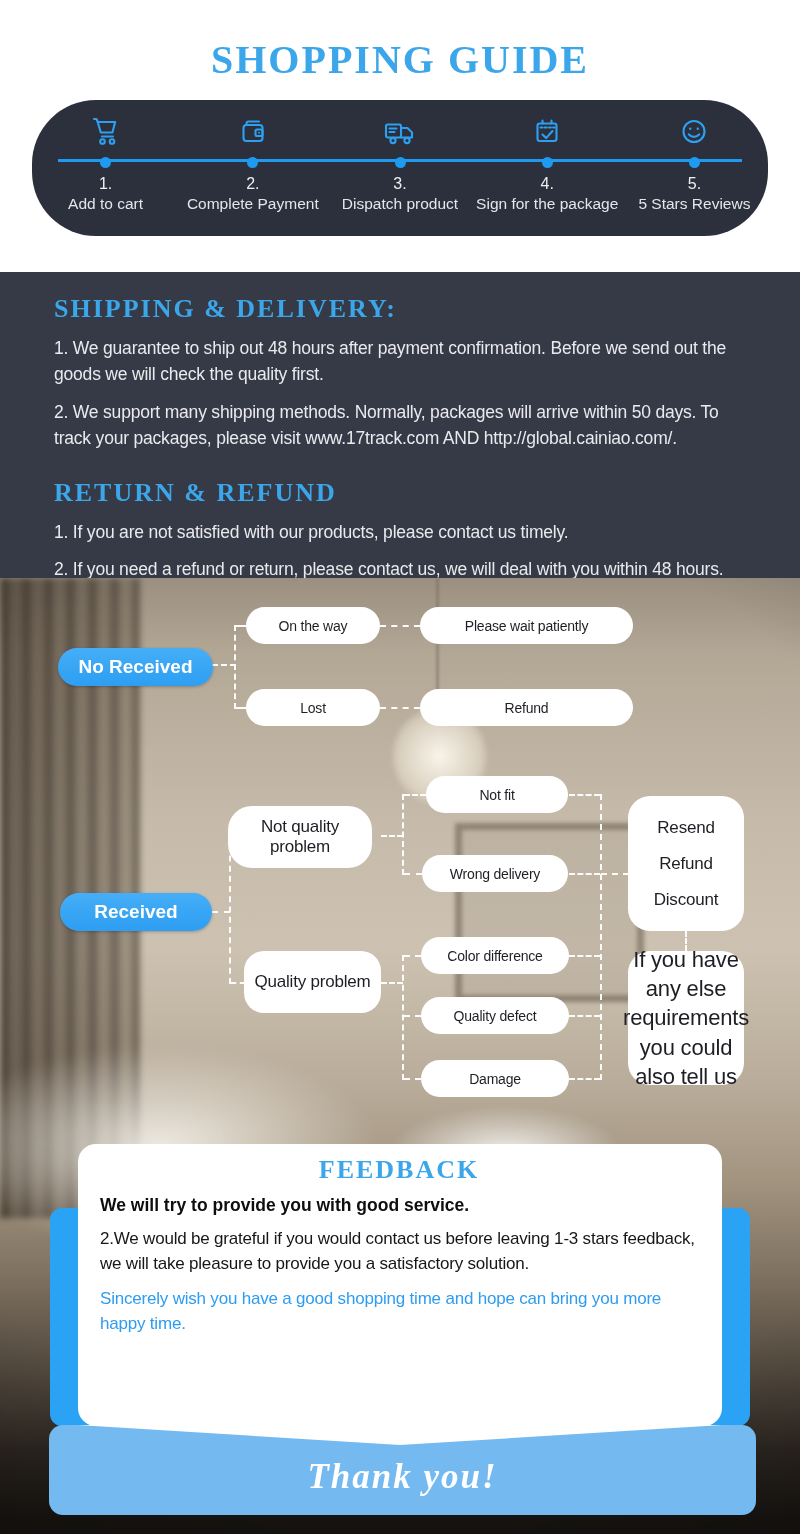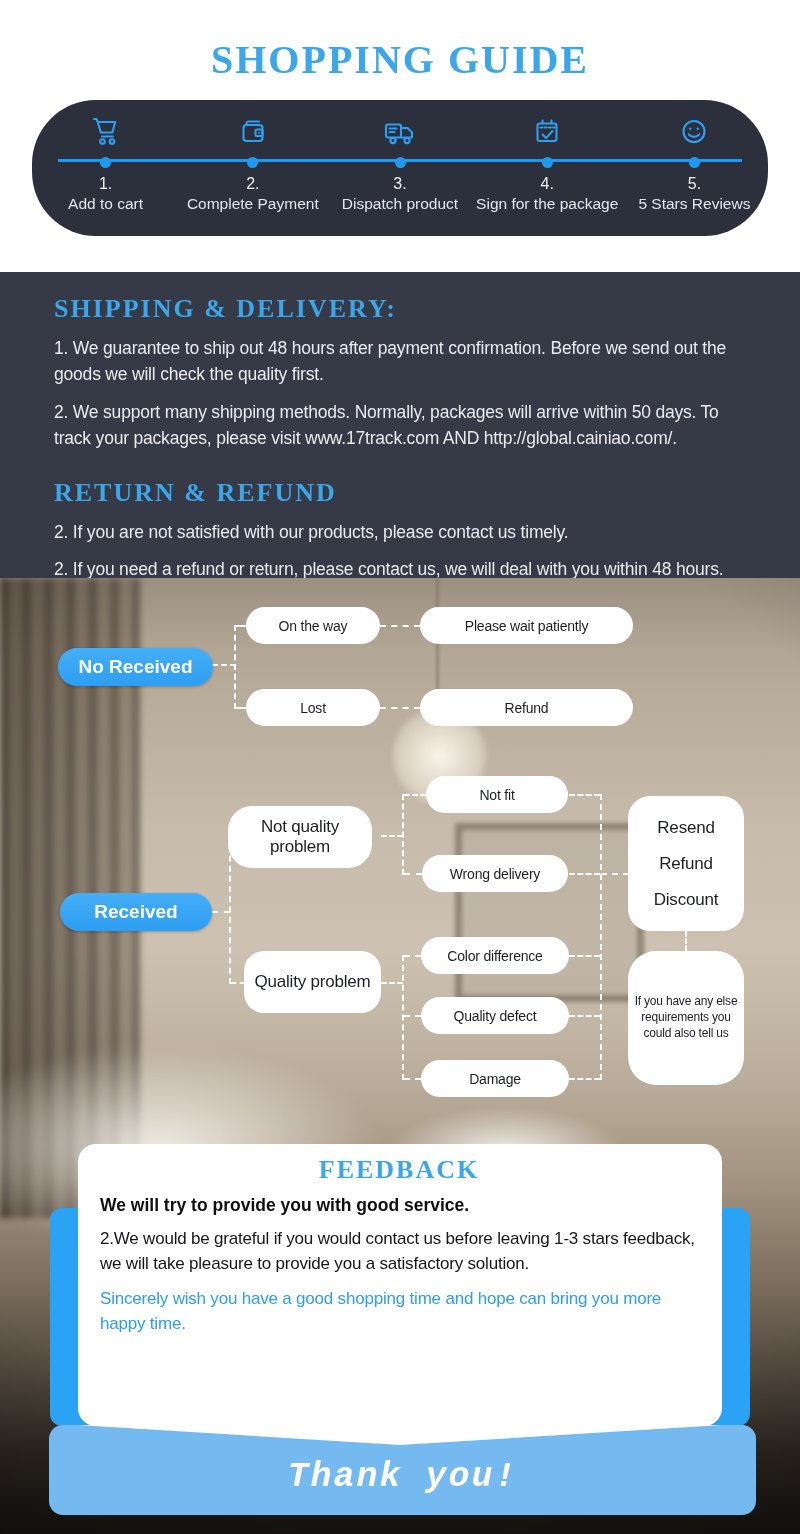--- a/index.html
+++ b/index.html
@@ -55,36 +55,36 @@
     justify-content:center;color:#1D1F24;font-size:14px;text-align:right;z-index:5;letter-spacing:-0.2px;}
   .bignode{position:absolute;background:#fff;border-radius:22px;display:flex;flex-direction:column;
     align-items:center;justify-content:center;color:#1D1F24;font-size:17px;text-align:center;z-index:5;
     box-sizing:border-box;padding:10px 6px;letter-spacing:-0.2px;}
   .pill-blue{position:absolute;border-radius:20px;display:flex;align-items:center;justify-content:center;
     color:#fff;font-weight:700;font-size:19px;z-index:5;
     background:linear-gradient(180deg,#45AEF7,#2D9EF2);box-shadow:0 1px 3px rgba(0,0,0,.25);}
   .dash-h{position:absolute;border-top:2px dashed rgba(255,255,255,.95);z-index:4;}
   .dash-v{position:absolute;border-left:2px dashed rgba(255,255,255,.95);z-index:4;}
   .resend-line{margin:8px 0;}
-  .other-box{font-size:12px;line-height:1.32;border-radius:28px;}
+  .other-box{font-size:22px;line-height:1.32;}
 
   
   .panel-blue{position:absolute;left:50px;top:630px;width:700px;height:218px;background:#2BA3F5;
     border-radius:12px;z-index:6;}
   .fb-card{position:absolute;left:78px;top:566px;width:644px;height:282px;background:#fff;
     border-radius:18px;z-index:8;box-sizing:border-box;padding:9px 24px 0 22px;}
   .fb-card h3{text-align:center;font-size:26px;margin:2px 0 10px 0;letter-spacing:2px;}
   .fb-intro{font-weight:700;color:#0E0E10;font-size:17.5px;margin:6px 0;}
   .fb-card p{color:#17171A;font-size:17px;line-height:1.45;margin:11px 0;letter-spacing:-0.2px;}
   .fb-closing{color:#2E9CF0 !important;}
   .card-v{position:absolute;left:78px;top:847px;width:644px;height:20px;background:#fff;z-index:9;
     -webkit-clip-path:polygon(0 0,100% 0,50% 100%);clip-path:polygon(0 0,100% 0,50% 100%);}
   .thanks-banner{position:absolute;left:49px;top:847px;width:707px;height:90px;background:#74B9F0;
     border-radius:14px;z-index:7;display:flex;align-items:center;justify-content:center;}
-  .thanks-text{font-family:Liberation Mono, monospace;font-style:italic;font-weight:700;font-size:35px;
+  .thanks-text{font-family:Liberation Serif, serif;font-style:italic;font-weight:700;font-size:35px;
     color:#fff;letter-spacing:2px;padding-top:14px;}
 </style>
 </head>
 <body>
 
 <div id="stage">
 
   <div class="main-title stencil">SHOPPING GUIDE</div>
 
   <div class="banner">
@@ -159,21 +159,21 @@
       <span class="step-num">5.</span>
       <span class="step-label">5 Stars Reviews</span>
     </div>
   </div>
 
   <div class="dark-section">
     <h2 class="stencil">SHIPPING &amp; DELIVERY:</h2>
     <p>1. We guarantee to ship out 48 hours after payment confirmation. Before we send out the goods we will check the quality first.</p>
     <p>2. We support many shipping methods. Normally, packages will arrive within 50 days. To track your packages, please visit www.17track.com AND http://global.cainiao.com/.</p>
     <h2 class="stencil second">RETURN &amp; REFUND</h2>
-    <p>2. If you are not satisfied with our products, please contact us timely.</p>
+    <p>1. If you are not satisfied with our products, please contact us timely.</p>
     <p>2. If you need a refund or return, please contact us, we will deal with you within 48 hours.</p>
   </div>
 
   <div class="photo-section">
     <div class="photo-base"></div>
     <div class="curtain"></div>
     <div class="cord"></div>
     <div class="chandelier"></div>
     <div class="wall-frame"></div>
     <div class="sofa"></div>

